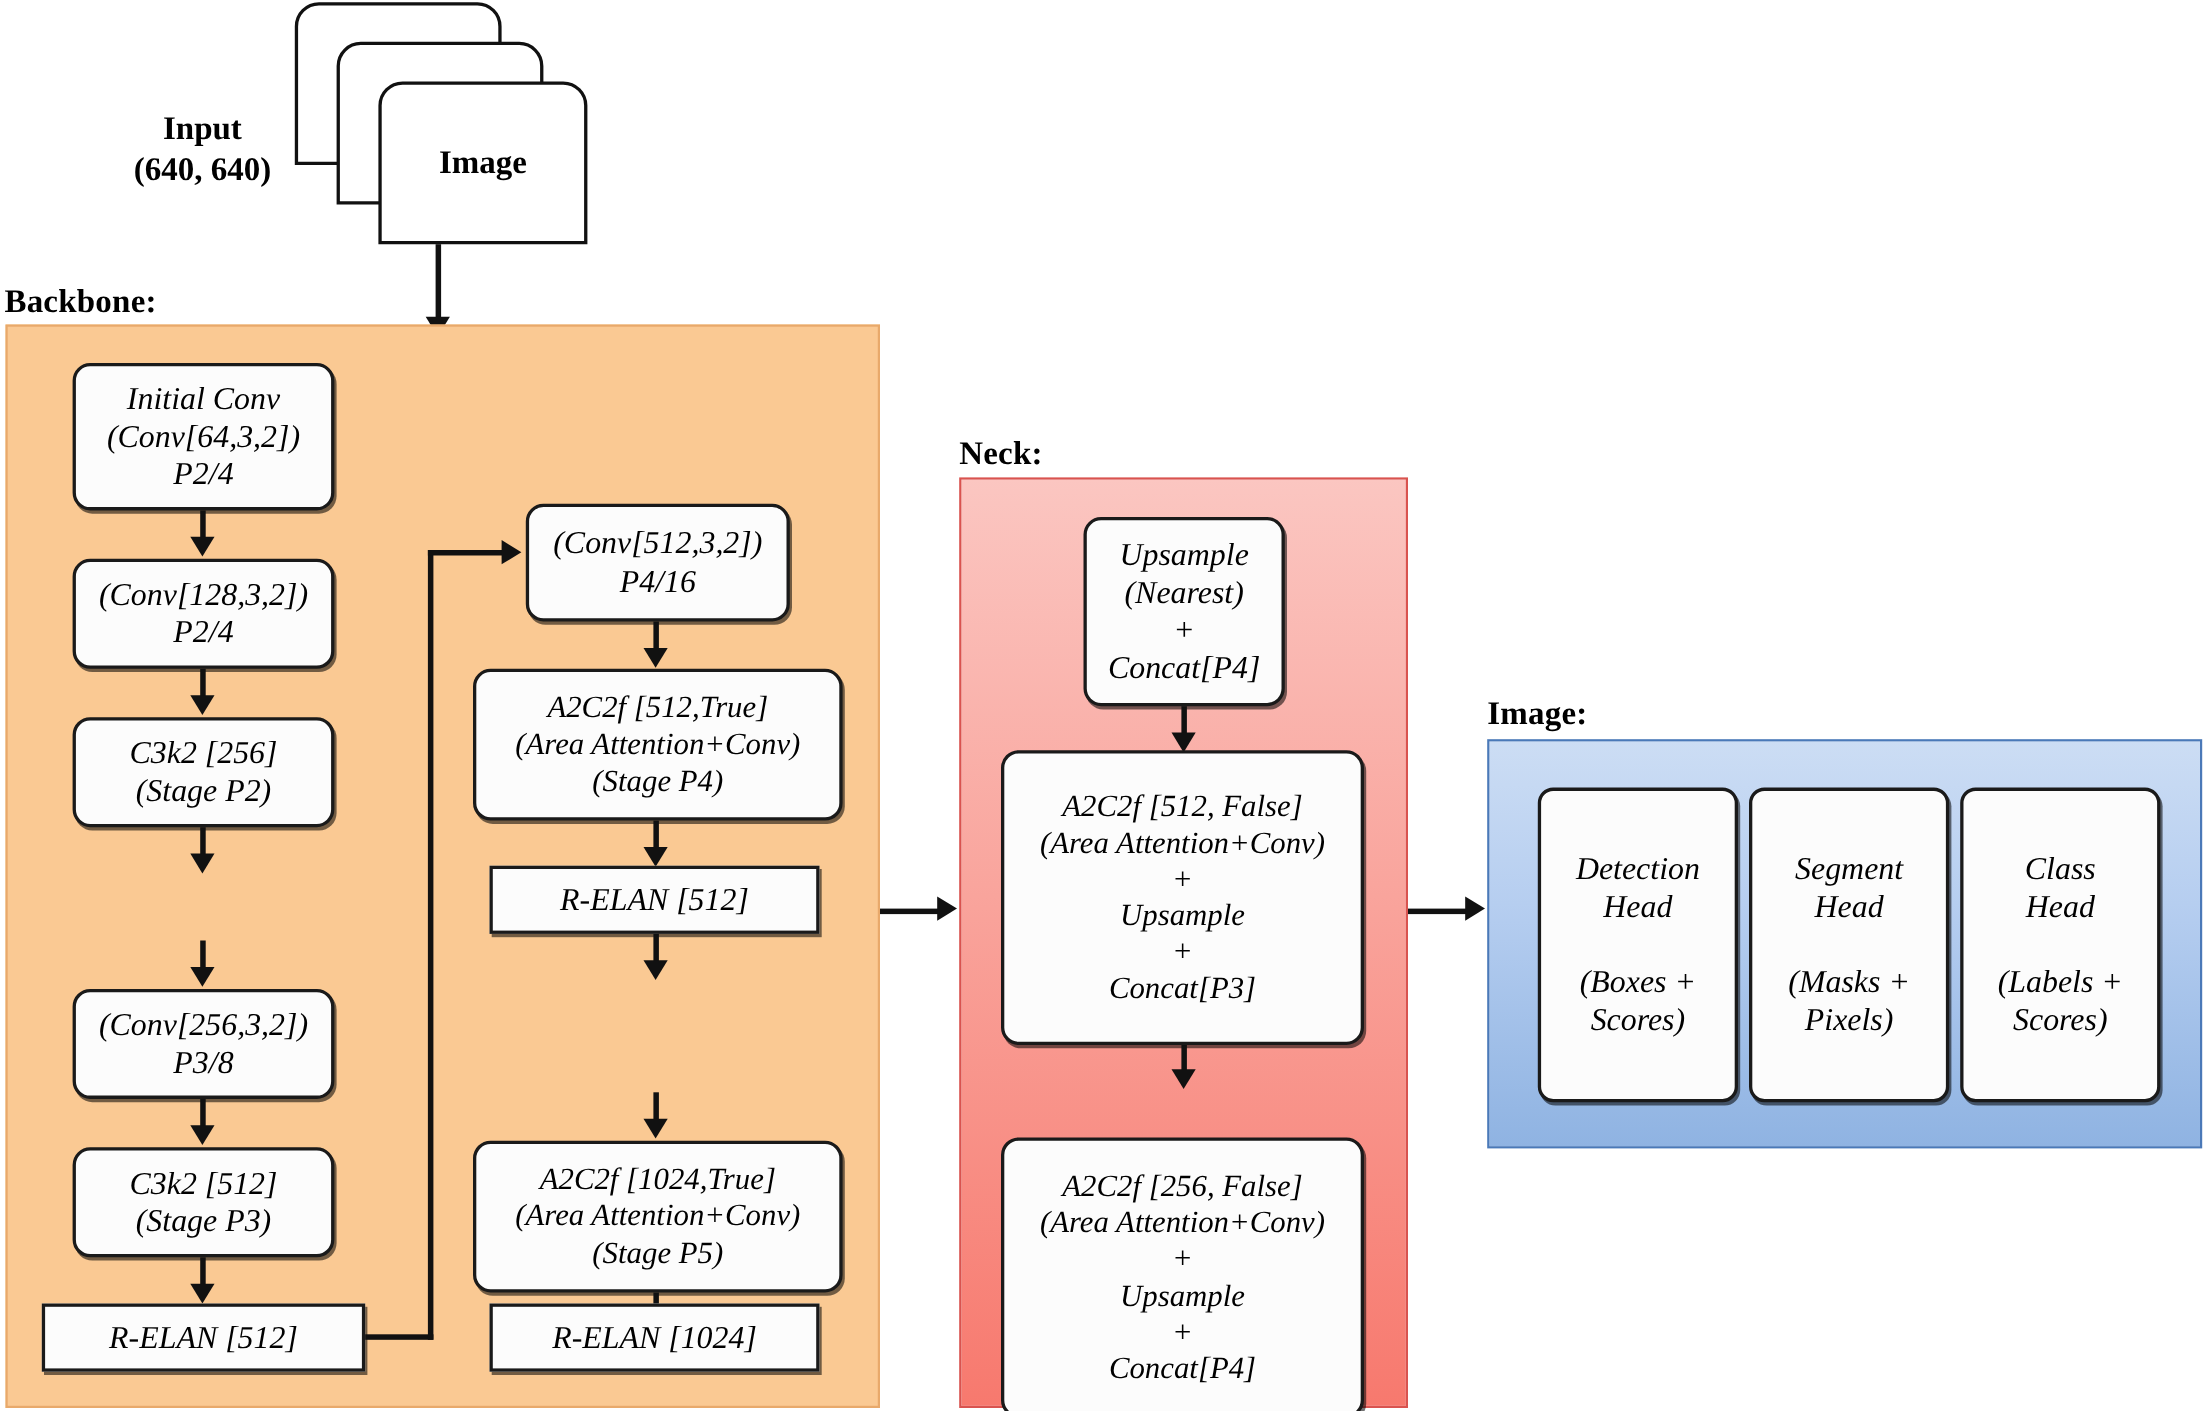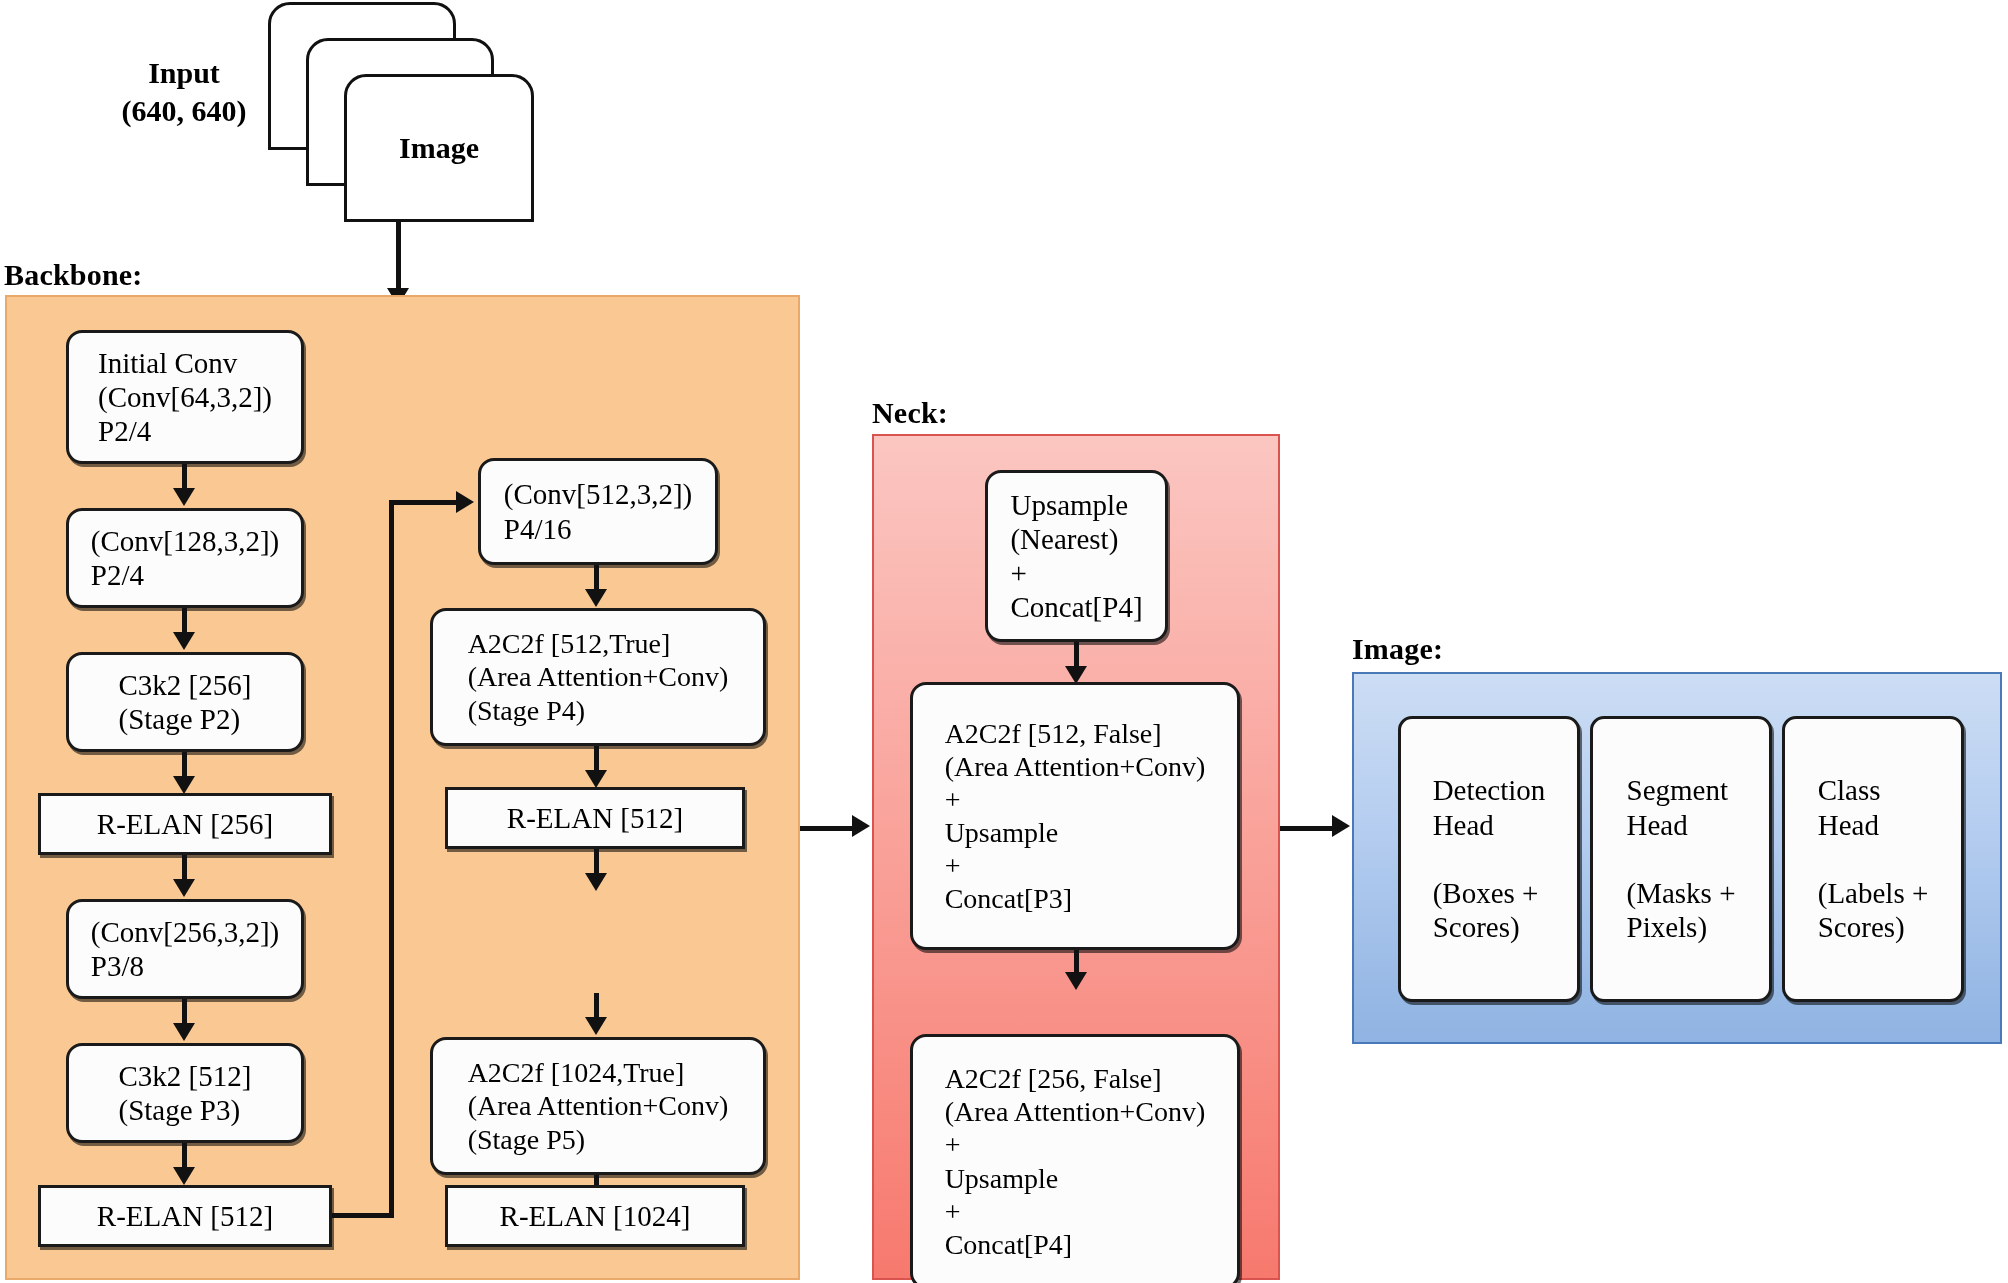--- a/index.html
+++ b/index.html
@@ -31,20 +31,21 @@
 
   
   .input-caption {
     position: absolute;
     font-weight: bold;
     font-size: 30px;
     line-height: 1.28;
     text-align: center;
     color: #000;
     white-space: nowrap;
+    margin-top: 44px;
   }
 
   
   .img-card {
     position: absolute;
     background: #ffffff;
     border: 3px solid #111;
     border-radius: 22px 22px 0 0;
   }
   .img-card .img-label {
@@ -78,22 +79,23 @@
 
   
   .node {
     position: absolute;
     background: #fcfcfc;
     border: 3px solid #1a1a1a;
     border-radius: 16px;
     display: flex;
     align-items: center;
     justify-content: center;
-    text-align: left;
+    text-align: center;
     box-shadow: 2px 3px 0 rgba(0,0,0,0.55);
+    font-style: italic;
   }
   .node.sharp { border-radius: 0; box-shadow: 2px 3px 0 rgba(0,0,0,0.55); }
   .node .node-text {
     font-size: 29px;
     line-height: 1.18;
     color: #000;
     padding: 0 6px;
     white-space: pre-line;
   }
   .node.small-text .node-text { font-size: 28px; }
@@ -163,23 +165,20 @@
   <div class="v-line" style="left:182px; top:608px; height:28px;"></div>
   <div class="arrow-down" style="left:173px; top:632px;"></div>
 
   <div class="node" style="left:66px; top:652px; width:238px; height:100px;">
     <span class="node-text">C3k2 [256]
 (Stage P2)</span>
   </div>
   <div class="v-line" style="left:182px; top:752px; height:28px;"></div>
   <div class="arrow-down" style="left:173px; top:776px;"></div>
 
-  <div class="node sharp" style="left:38px; top:793px; width:294px; height:62px;">
-    <span class="node-text">R-ELAN [256]</span>
-  </div>
   <div class="v-line" style="left:182px; top:855px; height:28px;"></div>
   <div class="arrow-down" style="left:173px; top:879px;"></div>
 
   <div class="node" style="left:66px; top:899px; width:238px; height:100px;">
     <span class="node-text">(Conv[256,3,2])
 P3/8</span>
   </div>
   <div class="v-line" style="left:182px; top:999px; height:28px;"></div>
   <div class="arrow-down" style="left:173px; top:1023px;"></div>
 

